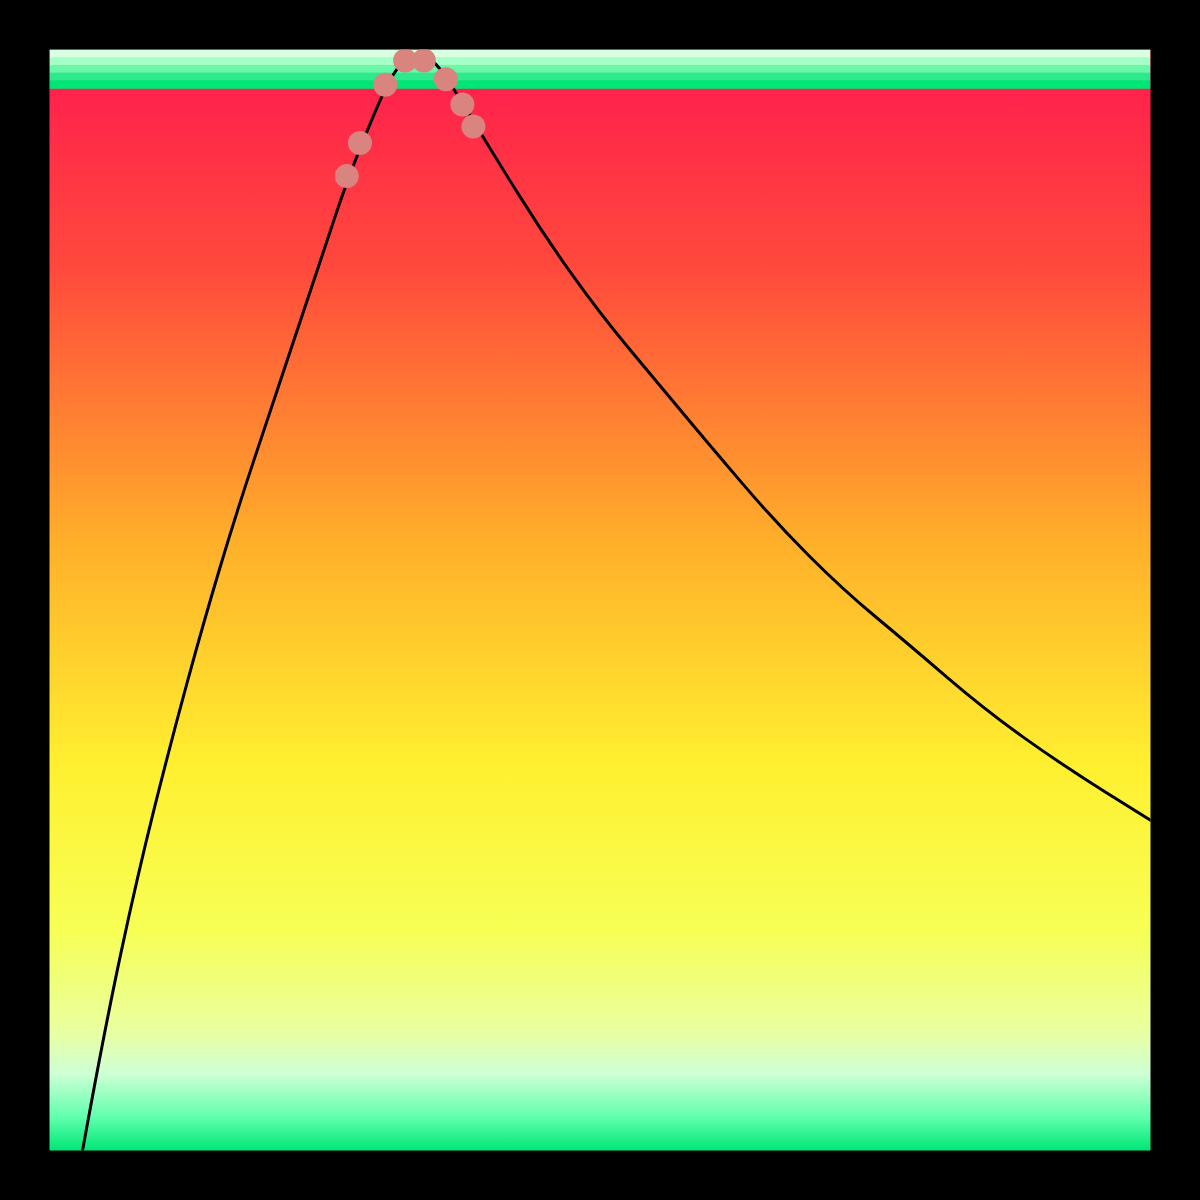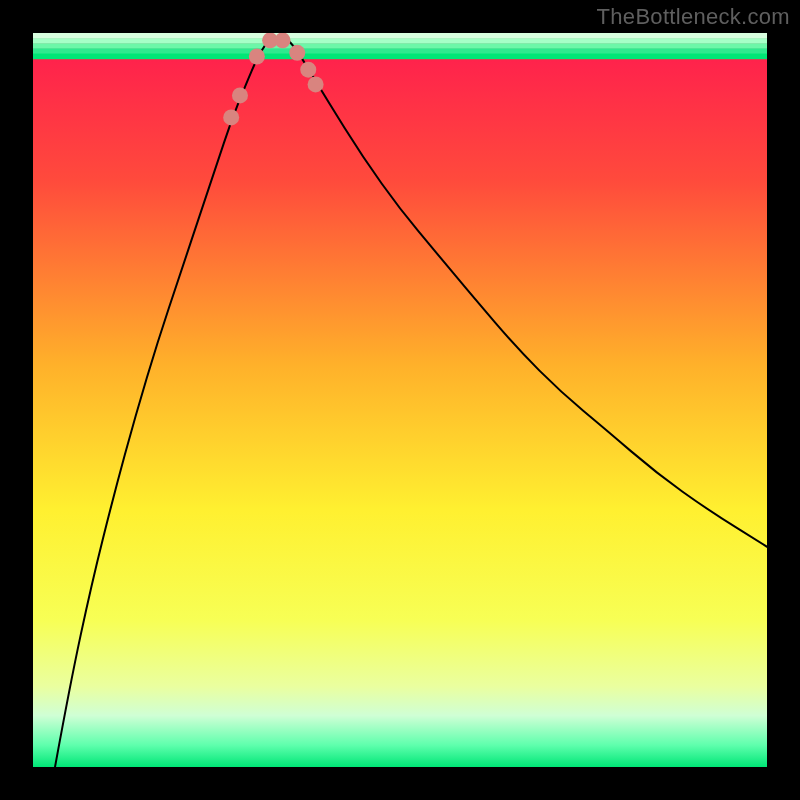--- a/index.html
+++ b/index.html
@@ -33,21 +33,20 @@
     left: 0;
     width: 800px;
     height: 800px;
     z-index: 10;
   }
 </style>
 </head>
 <body>
 
 <div class="stage">
-  <div class="watermark">TheBottleneck.com</div>
 
   <svg class="plot" viewBox="0 0 800 800" xmlns="http://www.w3.org/2000/svg">
     <defs>
       <linearGradient id="bg-grad" x1="0" y1="0" x2="0" y2="1">
           <stop offset="0%" stop-color="#ff1a4f"></stop>
           <stop offset="20%" stop-color="#ff4a3c"></stop>
           <stop offset="45%" stop-color="#ffb02a"></stop>
           <stop offset="65%" stop-color="#fff030"></stop>
           <stop offset="80%" stop-color="#f7ff55"></stop>
           <stop offset="89%" stop-color="#eaff9f"></stop>

